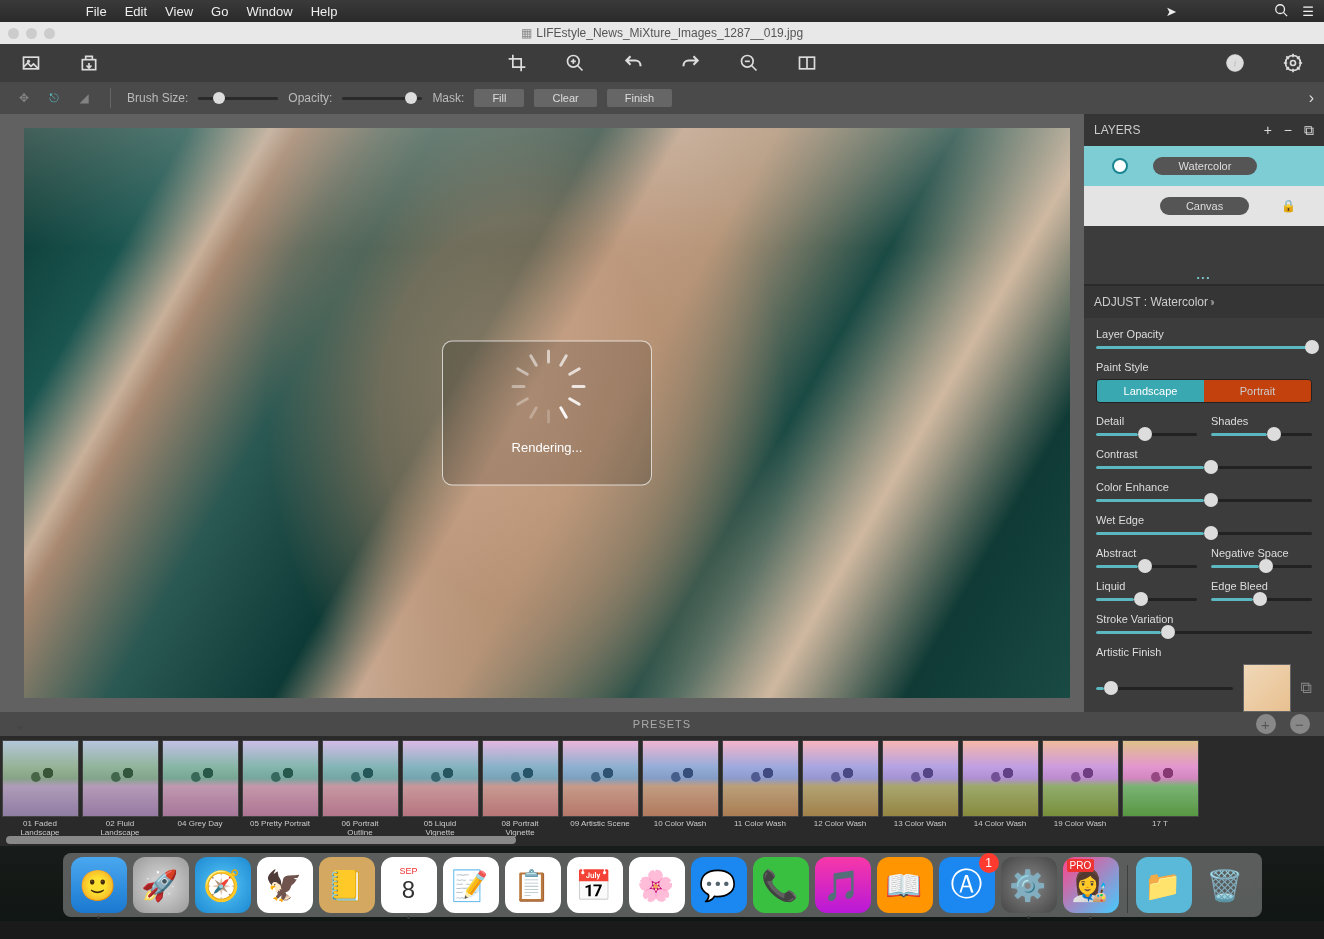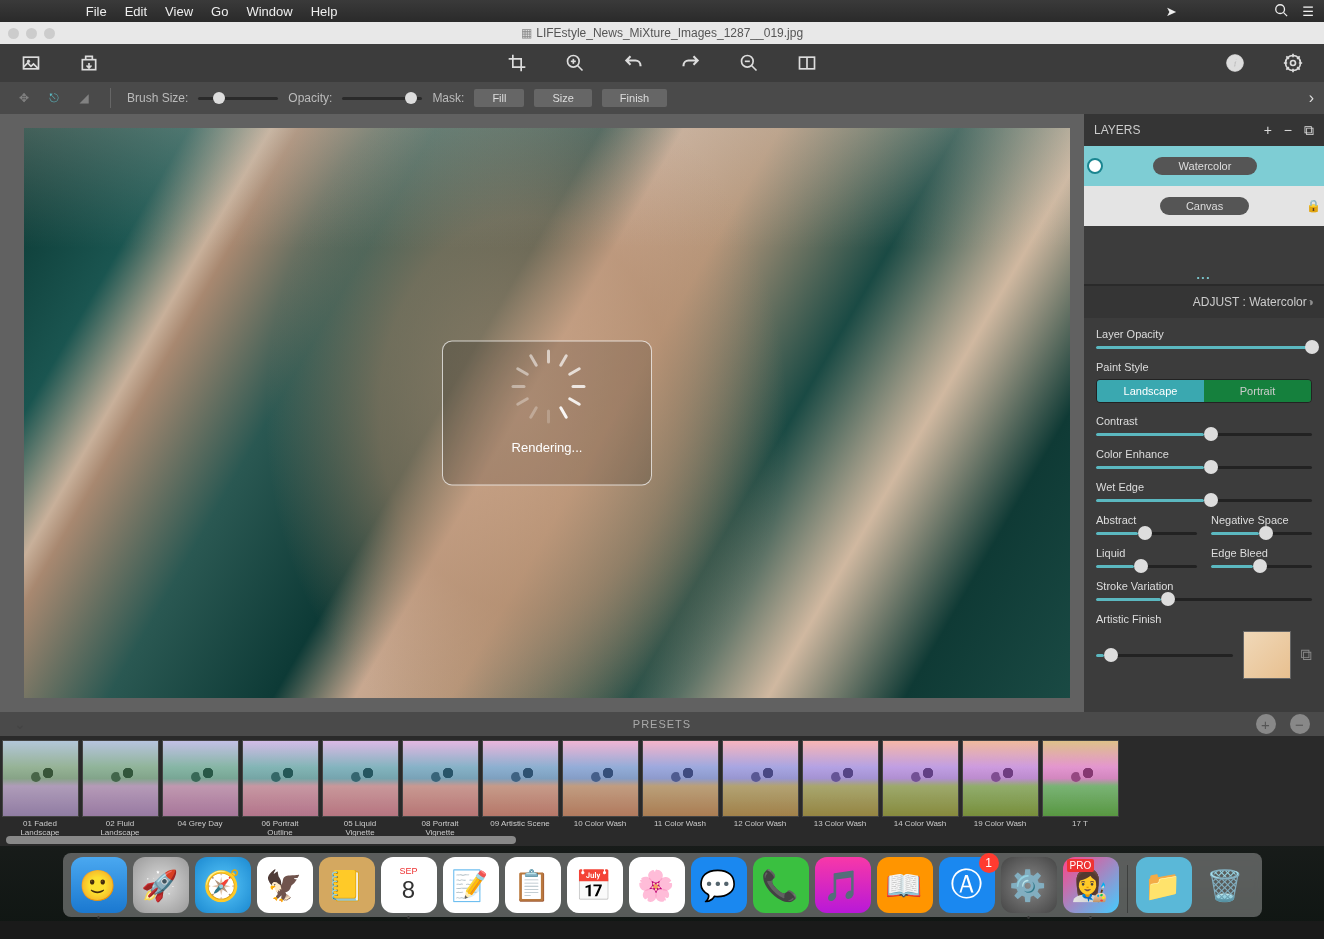--- a/index.html
+++ b/index.html
@@ -43,38 +43,38 @@
 .spinner { width: 50px; height: 50px; position: relative; }
 .spinner span { position: absolute; left: 50%; top: 50%; width: 3px; height: 14px; background: #fff; border-radius: 2px; transform-origin: 50% -10px; }
 .render-box .txt { color: #fff; font-size: 13px; }
 
 
 .right-panel { width: 240px; background: #3c3c3c; display: flex; flex-direction: column; }
 .panel-head { height: 32px; background: #353535; display: flex; align-items: center; padding: 0 10px; color: #ccc; font-size: 12px; justify-content: space-between; }
 .panel-head .icons { display: flex; gap: 12px; color: #ddd; }
 .panel-head .icons span { cursor: pointer; font-size: 14px; }
 .layers-list { background: #3c3c3c; }
-.layer-row { height: 40px; display: flex; align-items: center; padding: 0 3px; gap: 10px; }
+.layer-row { height: 40px; display: flex; align-items: center; padding: 0 28px; gap: 10px; }
 .layer-row.active { background: #7ecdd4; }
 .layer-row .circ { width: 16px; height: 16px; border: 2px solid #2aa5b0; border-radius: 50%; background: #fff; }
 .layer-row.active .circ { border-color: #1a8590; }
 .layer-pill { flex: 0 0 auto; background: #555; color: #ddd; font-size: 11px; padding: 3px 26px; border-radius: 10px; margin-left: auto; margin-right: auto; }
 .layer-row .lock { color: #aaa; font-size: 12px; }
 .layers-gap { height: 60px; background: #3c3c3c; border-bottom: 2px solid #2a2a2a; position: relative; }
 .layers-gap::after { content:"•••"; position:absolute; bottom:2px; left:50%; transform:translateX(-50%); color:#7ecdd4; font-size:8px; letter-spacing:2px; }
 
-.adjust-head { height: 32px; background: #353535; display: flex; align-items: center; padding: 0 10px; color: #ccc; font-size: 12px; justify-content: flex-end; }
+.adjust-head { height: 32px; background: #353535; display: flex; align-items: center; padding: 0 10px; color: #ccc; font-size: 12px; justify-content: flex-start; }
 .adjust-body { flex: 1; padding: 10px 12px; overflow-y: auto; color: #ccc; font-size: 11px; }
 .ctl { margin-bottom: 12px; }
 .ctl label { display: block; margin-bottom: 6px; font-size: 11px; color: #ddd; }
 .slider { height: 3px; background: #222; border-radius: 2px; position: relative; }
 .slider .fill { position: absolute; height: 3px; background: #5bb8c0; border-radius: 2px; }
 .slider .thumb { position: absolute; width: 14px; height: 14px; background: #ddd; border-radius: 50%; top: -6px; cursor: pointer; }
 .seg { display: flex; border-radius: 4px; overflow: hidden; border: 1px solid #222; }
-.seg button { flex: 1; background: #15803d; color: #ccc; border: none; padding: 5px 0; font-size: 11px; cursor: pointer; }
+.seg button { flex: 1; background: #c2410c; color: #ccc; border: none; padding: 5px 0; font-size: 11px; cursor: pointer; }
 .seg button.on { background: #3aa8b0; color: #fff; }
 .two-col { display: flex; gap: 14px; }
 .two-col .ctl { flex: 1; }
 .finish-row { display: flex; align-items: center; gap: 10px; }
 .finish-swatch { width: 48px; height: 48px; background: linear-gradient(135deg,#f0d8b8,#e8c090); border: 1px solid #666; }
 .link-ic { color: #888; font-size: 16px; }
 
 
 .presets-bar { height: 24px; background: #4a4a4a; display: flex; align-items: center; justify-content: center; color: #aaa; font-size: 11px; letter-spacing: 1px; position: relative; }
 .presets-bar .chev { position: absolute; left: 14px; color: #444; font-size: 14px; cursor: pointer; }
@@ -211,21 +211,21 @@
   <span>Brush Size:</span>
   <div class="mini-slider">
       <div class="thumb" style="left:18%"></div>
     </div>
   <span>Opacity:</span>
   <div class="mini-slider">
       <div class="thumb" style="left:78%"></div>
     </div>
   <span>Mask:</span>
   <button class="opt-btn">Fill</button>
-  <button class="opt-btn">Size</button>
+  <button class="opt-btn">Clear</button>
   <button class="opt-btn">Finish</button>
   <div class="collapse-arrow">›</div>
 </div>
 
 <div class="main">
   <div class="canvas-area">
     <div class="canvas">
       <div class="render-box">
         <div class="spinner" id="spinner">
             <span style="transform: rotate(0deg) translateY(13px); opacity: 0.2;"></span>
@@ -281,20 +281,36 @@
             <div class="thumb" style="left:calc(100% - 7px)"></div>
           </div>
       </div>
       <div class="ctl">
         <label>Paint Style</label>
         <div class="seg">
           <button class="on">Landscape</button>
           <button>Portrait</button>
         </div>
       </div>
+      <div class="two-col">
+        <div class="ctl">
+            <label>Detail</label>
+            <div class="slider">
+              <div class="fill" style="width:42%"></div>
+              <div class="thumb" style="left:42%"></div>
+            </div>
+          </div>
+        <div class="ctl">
+            <label>Shades</label>
+            <div class="slider">
+              <div class="fill" style="width:55%"></div>
+              <div class="thumb" style="left:55%"></div>
+            </div>
+          </div>
+      </div>
       <div class="ctl">
           <label>Contrast</label>
           <div class="slider">
             <div class="fill" style="width:50%"></div>
             <div class="thumb" style="left:50%"></div>
           </div>
         </div>
       <div class="ctl">
           <label>Color Enhance</label>
           <div class="slider">
@@ -378,20 +394,24 @@
 Landscape</div>
     </div>
     <div class="preset">
       <div class="thumb" style="filter: hue-rotate(12deg) saturate(0.65);"></div>
       <div class="lbl">02 Fluid
 Landscape</div>
     </div>
     <div class="preset">
       <div class="thumb" style="filter: hue-rotate(36deg) saturate(0.75);"></div>
       <div class="lbl">04 Grey Day</div>
+    </div>
+    <div class="preset">
+      <div class="thumb" style="filter: hue-rotate(48deg) saturate(0.8);"></div>
+      <div class="lbl">05 Pretty Portrait</div>
     </div>
     <div class="preset">
       <div class="thumb" style="filter: hue-rotate(60deg) saturate(0.85);"></div>
       <div class="lbl">06 Portrait
 Outline</div>
     </div>
     <div class="preset">
       <div class="thumb" style="filter: hue-rotate(72deg) saturate(0.9);"></div>
       <div class="lbl">05 Liquid
 Vignette</div>

